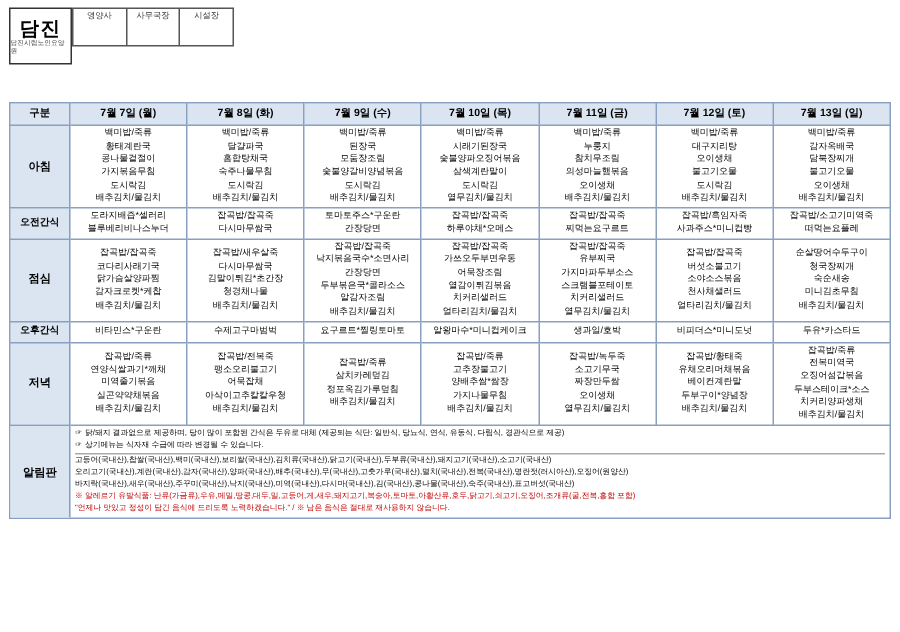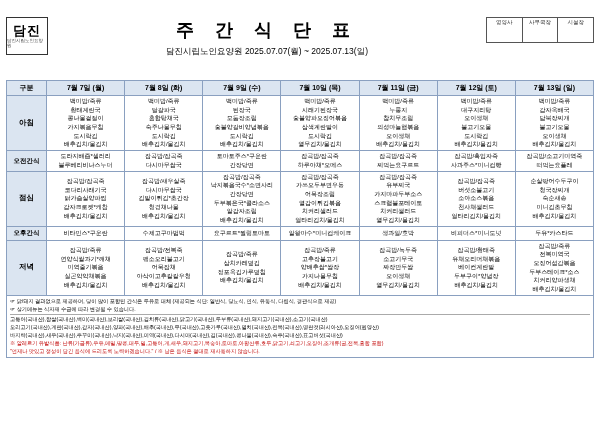--- a/index.html
+++ b/index.html
@@ -8,21 +8,21 @@
     width: 600px;
     height: 421px;
     background: #ffffff;
     font-family: "Liberation Sans", sans-serif;
     color: #000;
     overflow: hidden;
   }
   .page {
     width: 600px;
     height: 421px;
-    padding: 16px 6px 0 6px;
+    padding: 4px 6px 0 6px;
     position: relative;
   }
   
   .topbar {
     display: flex;
     align-items: flex-start;
     height: 44px;
   }
   .logo {
     width: 42px;
@@ -147,24 +147,20 @@
 </style>
 </head>
 <body>
 
 <div class="page">
 
   <div class="topbar">
     <div class="logo">
       <div class="kr">담진</div>
       <div class="sub">담진시립노인요양원</div>
-    </div>
-    <div class="title-wrap">
-      <div class="title">주 간 식 단 표</div>
-      <div class="subtitle">담진시립노인요양원 2025.07.07(월) ~ 2025.07.13(일)</div>
     </div>
     <div class="approval">
       <div>영양사</div>
       <div>사무국장</div>
       <div>시설장</div>
     </div>
   </div>
 
   <table>
     <thead>
@@ -398,20 +394,21 @@
             <div>오징어섬갑볶음</div>
             <div>두부스테이크*소스</div>
             <div>치커리양파생채</div>
             <div>배추김치/물김치</div>
           </td>
         </tr>
       </tbody>
   </table>
 
   <div class="notice">
+    <div class="notice-label">알림판</div>
     <div class="notice-body" id="notice-body">
         <div class="line">☞ 닭/돼지 결과없으로 제공하며, 당이 많이 포함된 간식은 두유로 대체 (제공되는 식단: 일반식, 당뇨식, 연식, 유동식, 다림식, 경관식으로 제공)</div>
         <div class="line">☞ 상기메뉴는 식자재 수급에 따라 변경될 수 있습니다.</div>
         <div class="hr"></div>
         <div class="line">고등어(국내산),찹쌀(국내산),백미(국내산),보리쌀(국내산),김치류(국내산),닭고기(국내산),두부류(국내산),돼지고기(국내산),소고기(국내산)</div>
         <div class="line">오리고기(국내산),계란(국내산),감자(국내산),양파(국내산),배추(국내산),무(국내산),고춧가루(국내산),멸치(국내산),전복(국내산),명란젓(러시아산),오징어(원양산)</div>
         <div class="line">바지락(국내산),새우(국내산),주꾸미(국내산),낙지(국내산),미역(국내산),다시마(국내산),김(국내산),콩나물(국내산),숙주(국내산),표고버섯(국내산)</div>
         <div class="line red">※ 알레르기 유발식품: 난류(가금류),우유,메밀,땅콩,대두,밀,고등어,게,새우,돼지고기,복숭아,토마토,아황산류,호두,닭고기,쇠고기,오징어,조개류(굴,전복,홍합 포함)</div>
         <div class="line red">"언제나 맛있고 정성이 담긴 음식에 드리도록 노력하겠습니다."  /  ※ 남은 음식은 절대로 재사용하지 않습니다.</div>
       </div>

